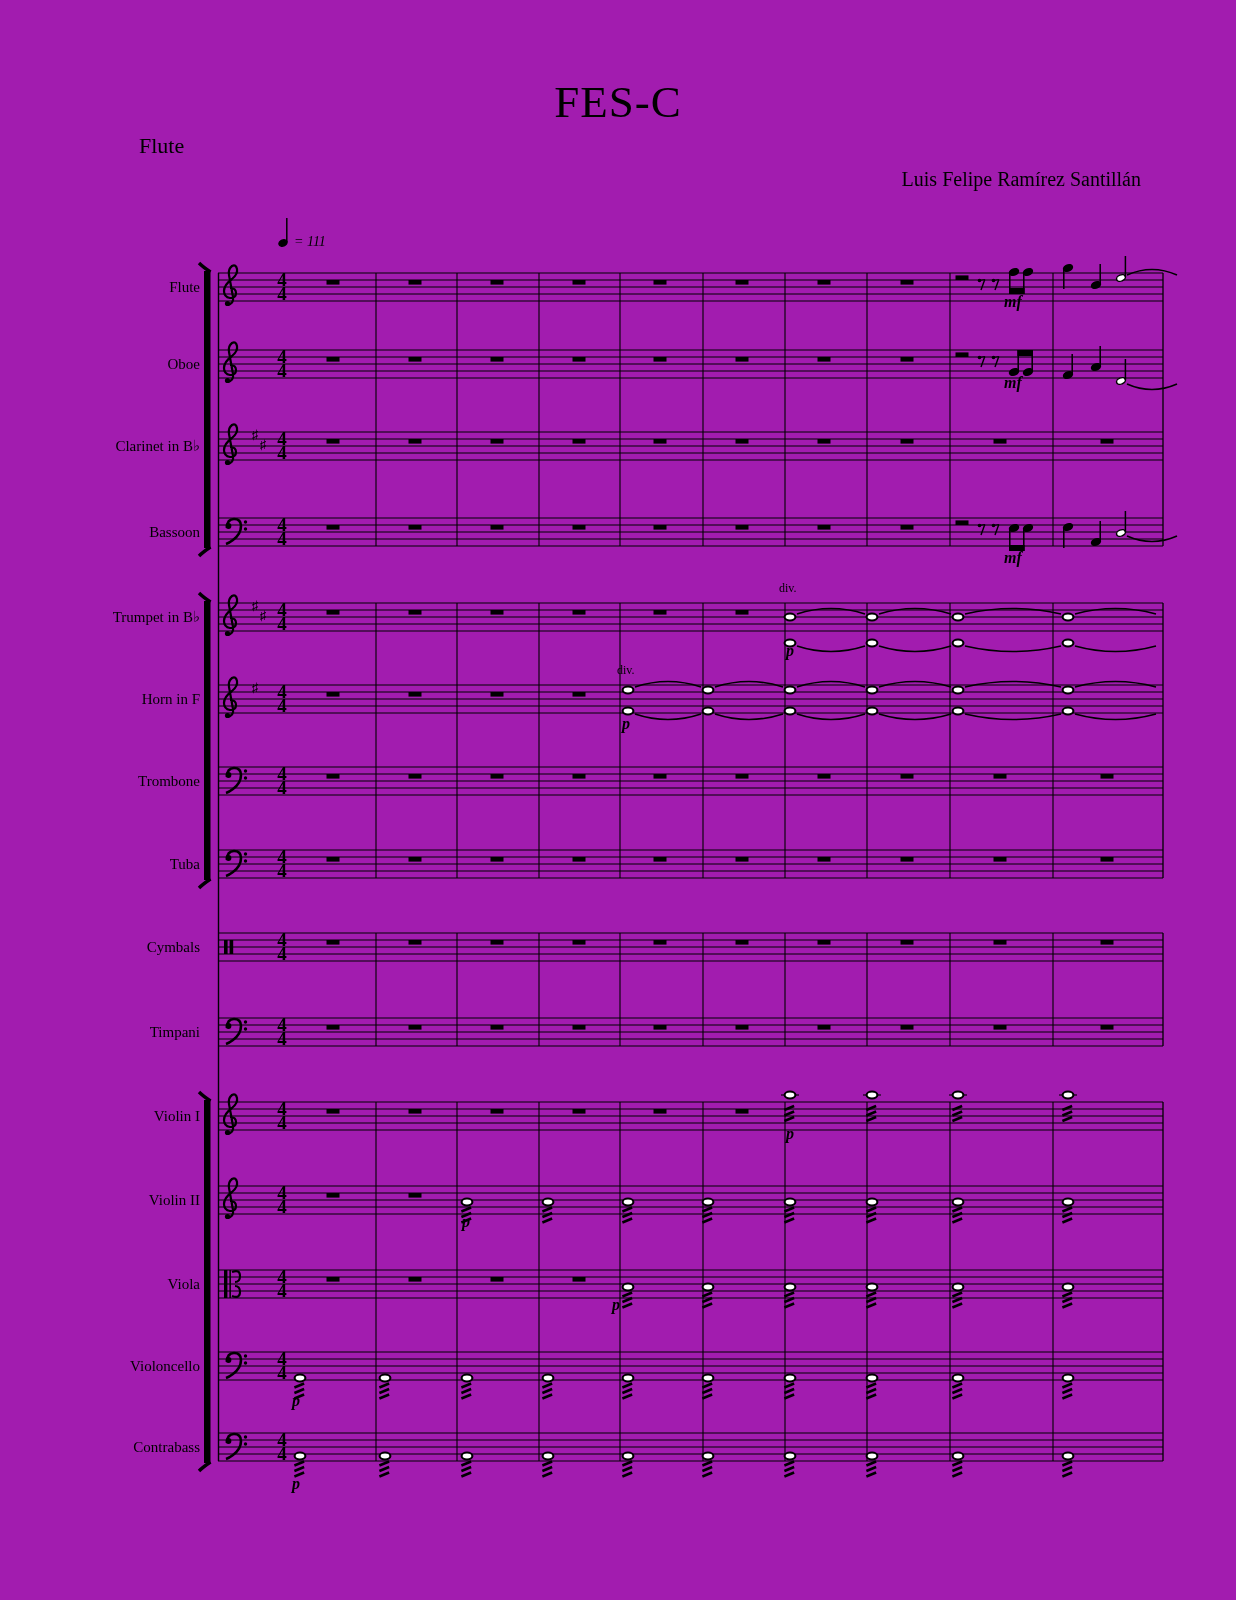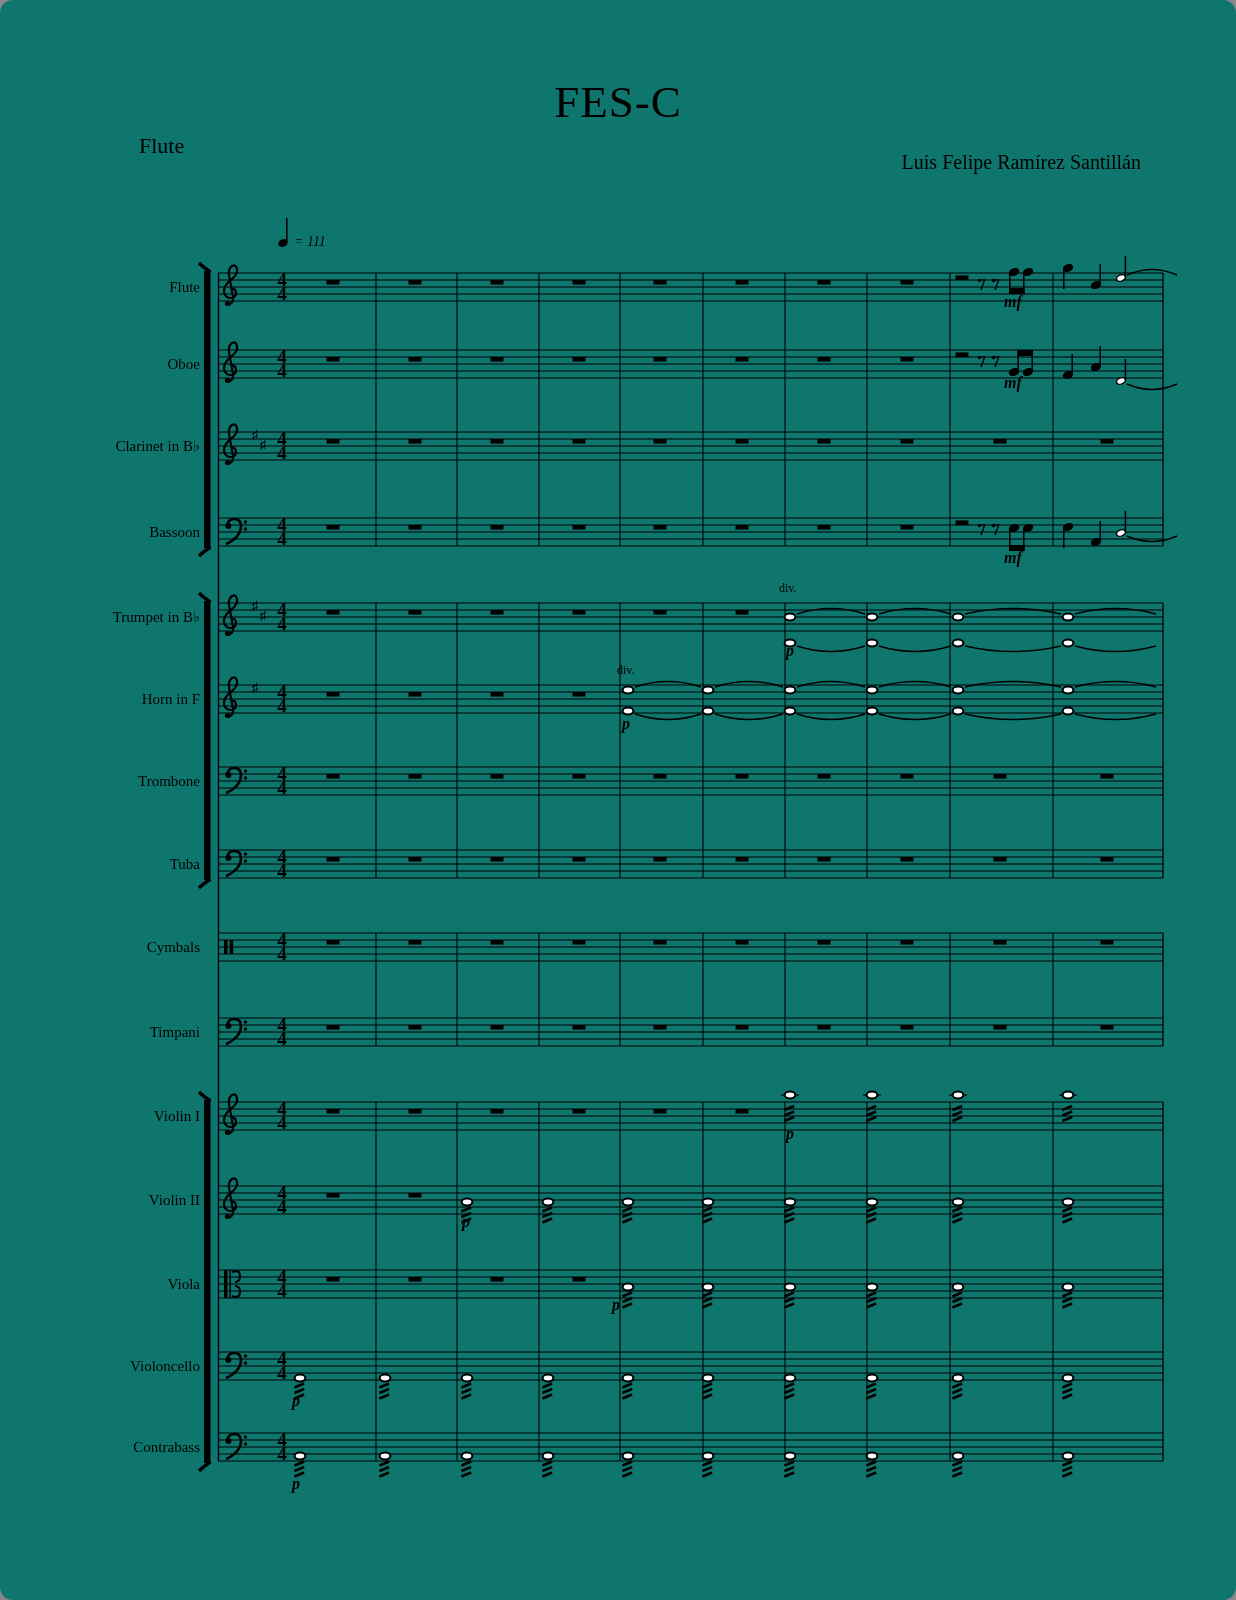--- a/index.html
+++ b/index.html
@@ -1,20 +1,20 @@
 <!DOCTYPE html>
 <html><head>
 <meta charset="utf-8">
 <style>
   html,body{margin:0;padding:0;background:#888;}
-  .page{position:relative;width:1236px;height:1600px;background:#0f766e;overflow:hidden;
-        font-family:"Liberation Serif","DejaVu Serif",serif;color:#000;border-radius:13px;}
+  .page{position:relative;width:1236px;height:1600px;background:#a21caf;overflow:hidden;
+        font-family:"Liberation Serif","DejaVu Serif",serif;color:#000;}
   .title{position:absolute;left:0;right:0;top:76px;text-align:center;font-size:45px;letter-spacing:1px;}
   .score-label{position:absolute;left:139px;top:133px;font-size:22px;}
-  .composer{position:absolute;right:95px;top:151px;font-size:20px;}
+  .composer{position:absolute;right:95px;top:168px;font-size:20px;}
   svg{position:absolute;left:0;top:0;}
   text{font-family:"Liberation Serif","DejaVu Serif",serif;}
 </style>
 </head>
 <body>
 
 <div class="page">
   <div class="title">FES-C</div>
   <div class="score-label">Flute</div>
   <div class="composer">Luis Felipe Ramírez Santillán</div>

